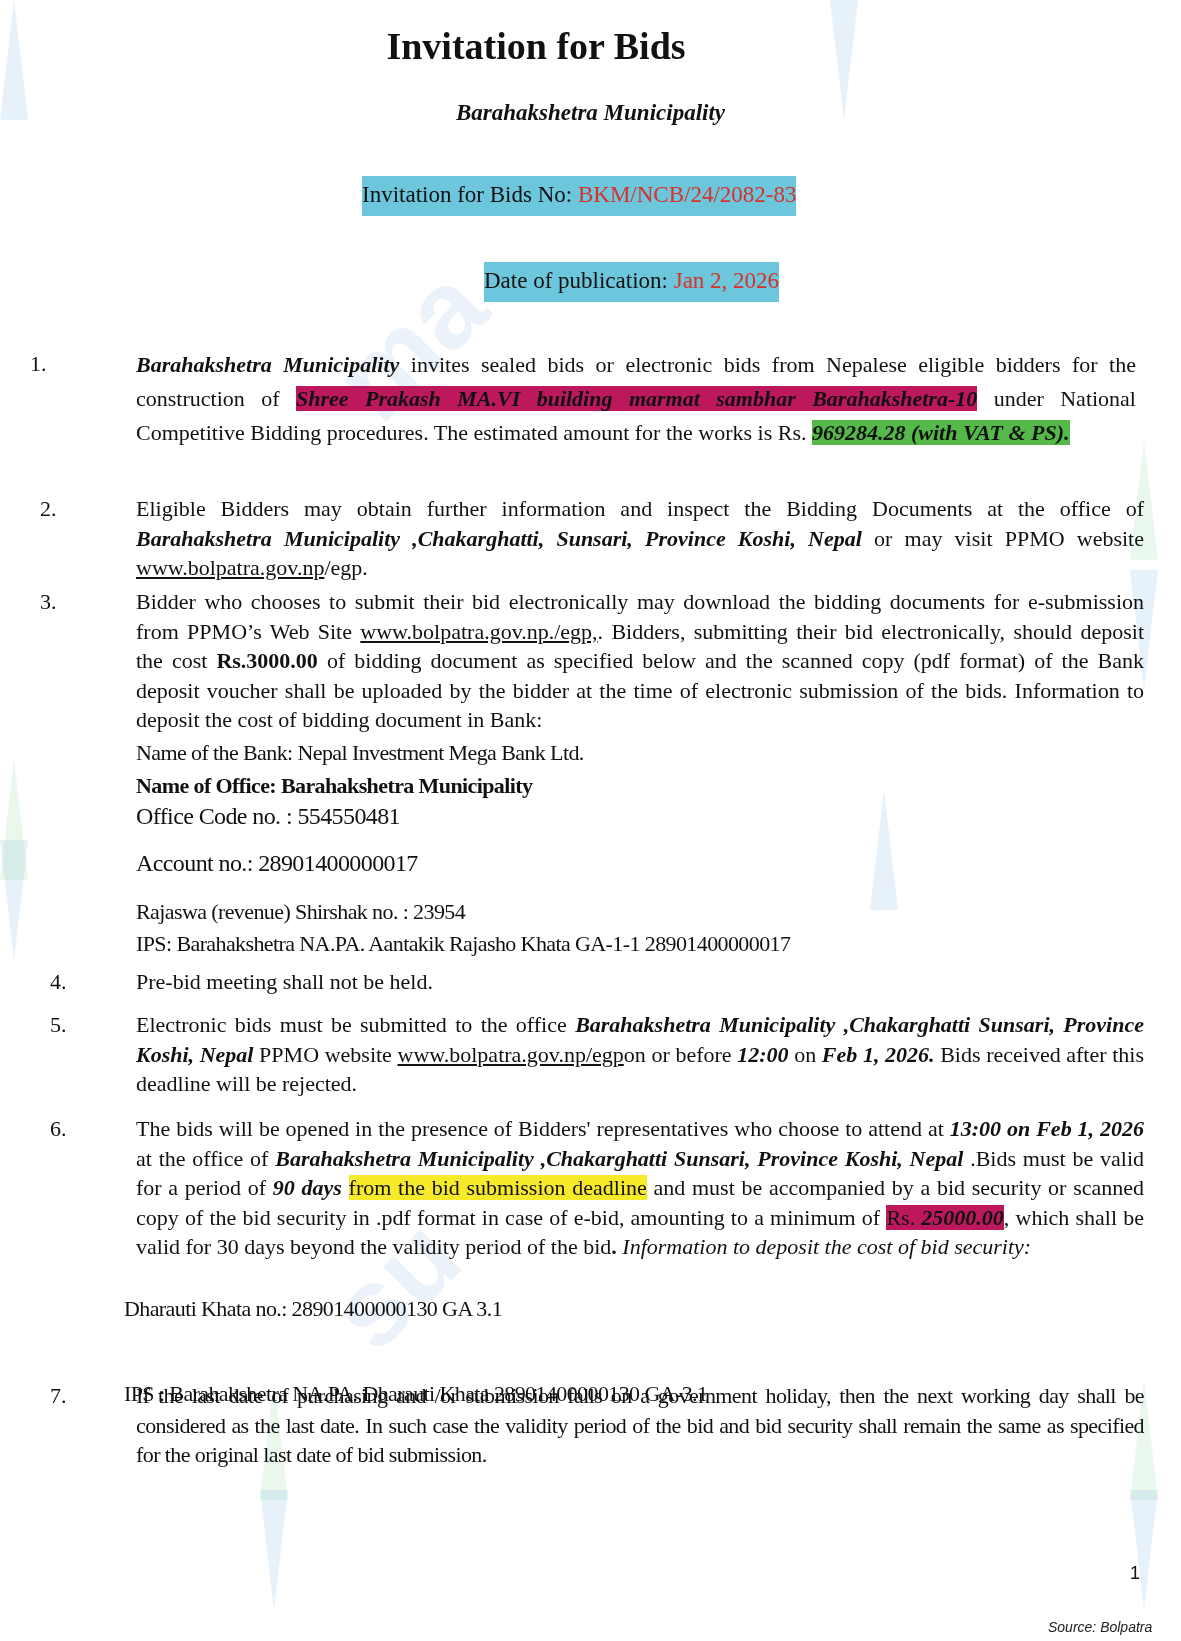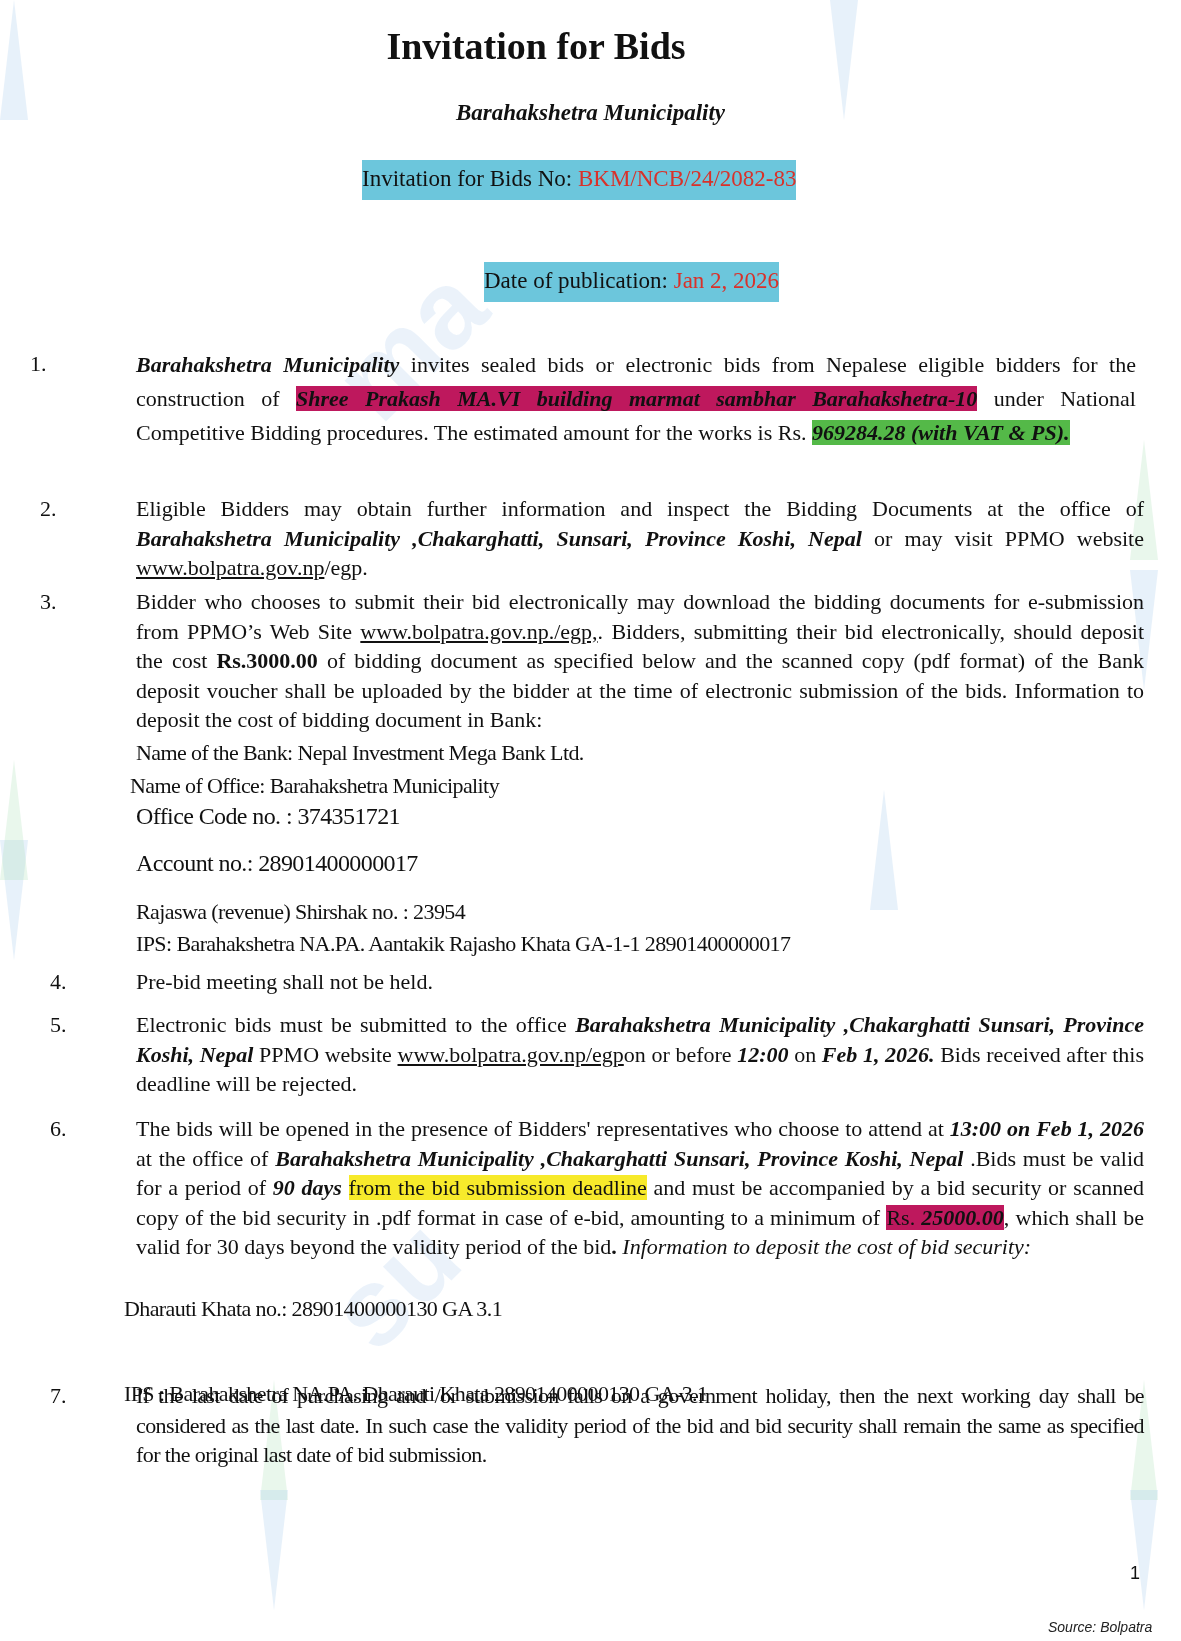--- a/index.html
+++ b/index.html
@@ -47,21 +47,21 @@
 <div class="wm wm-arrow wm-up wm-green" style="left:1130px;top:1380px;"></div>
 <div class="wm wm-arrow wm-down" style="left:1130px;top:1490px;"></div>
 <div class="wm wm-text" style="left:330px;top:280px;">ma</div>
 <div class="wm wm-text" style="left:330px;top:1220px;">su</div>
 
 <div class="page">
 
   <div class="title">Invitation for Bids</div>
   <div class="subtitle">Barahakshetra Municipality</div>
 
-  <div class="hl-box" style="left:362px;top:160px;">
+  <div class="hl-box" style="left:362px;top:176px;">
     <span>Invitation for Bids No: </span><span class="red">BKM/NCB/24/2082-83</span>
   </div>
 
   <div class="hl-box" style="left:484px;top:262px;">
     <span>Date of publication: </span><span class="red">Jan 2, 2026</span>
   </div>
 
   <div class="num" style="left:30px;top:351px;">1.</div>
   <div class="para" style="left:136px;top:348px;width:1000px;line-height:34px;">
     <span class="bi">Barahakshetra Municipality</span><span>  invites sealed bids or electronic bids from Nepalese eligible bidders for the construction of </span><span class="bi cyan">Shree Prakash MA.VI building marmat sambhar Barahakshetra-10</span><span> under National Competitive Bidding procedures. The estimated amount for the works is Rs. </span><span class="bi green">969284.28 (with VAT &amp; PS).</span>
@@ -70,22 +70,22 @@
   <div class="num" style="left:40px;top:496px;">2.</div>
   <div class="para" style="left:136px;top:494px;width:1008px;">
     <span>Eligible Bidders may obtain further information and inspect the Bidding Documents at the office of </span><span class="bi">Barahakshetra Municipality ,Chakarghatti,  Sunsari, Province Koshi,  Nepal</span><span>  or may visit PPMO website </span><span class="u">www.bolpatra.gov.np</span><span>/egp.</span>
   </div>
 
   <div class="num" style="left:40px;top:589px;">3.</div>
   <div class="para" style="left:136px;top:587px;width:1008px;">
     <span>Bidder who chooses to submit their bid electronically  may download the bidding documents for e-submission from PPMO’s Web Site </span><span class="u">www.bolpatra.gov.np./egp,</span><span>. Bidders, submitting their bid electronically, should deposit the cost </span><span class="b">Rs.3000.00</span><span> of bidding document as specified below and the scanned copy (pdf format) of the Bank deposit voucher shall be uploaded by the bidder at the time of electronic submission of the bids. Information to deposit the cost of bidding document in Bank:</span>
   </div>
   <div class="line condensed" style="left:136px;top:740px;">Name of the Bank: Nepal Investment Mega Bank Ltd.</div>
-  <div class="line condensed" style="left:130px;top:773px;">Name of Office: Barahakshetra Municipality</div>
-  <div class="line condensed" style="left:136px;top:803px;font-size:24px;">Office Code no. : 374351721</div>
+  <div class="line condensed" style="left:136px;top:773px;font-weight:bold;">Name of Office: Barahakshetra Municipality</div>
+  <div class="line condensed" style="left:136px;top:803px;font-size:24px;">Office Code no. : 554550481</div>
   <div class="line condensed" style="left:136px;top:850px;font-size:24px;">Account no.:  28901400000017</div>
   <div class="line condensed" style="left:136px;top:899px;">Rajaswa (revenue) Shirshak no. : 23954</div>
   <div class="line condensed" style="left:136px;top:931px;">IPS: Barahakshetra NA.PA. Aantakik Rajasho Khata GA-1-1 28901400000017</div>
 
   <div class="num" style="left:50px;top:969px;">4.</div>
   <div class="line" style="left:136px;top:969px;">Pre-bid meeting shall not be held.</div>
 
   <div class="num" style="left:50px;top:1012px;">5.</div>
   <div class="para" style="left:136px;top:1010px;width:1008px;">
     <span> Electronic bids must be submitted to the office </span><span class="bi">Barahakshetra Municipality ,Chakarghatti Sunsari, Province Koshi, Nepal</span><span>  PPMO website </span><span class="u">www.bolpatra.gov.np/egp</span><span>on or before </span><span class="bi">12:00</span><span> on </span><span class="bi">Feb 1, 2026.</span><span> Bids received after this deadline will be rejected.</span>

